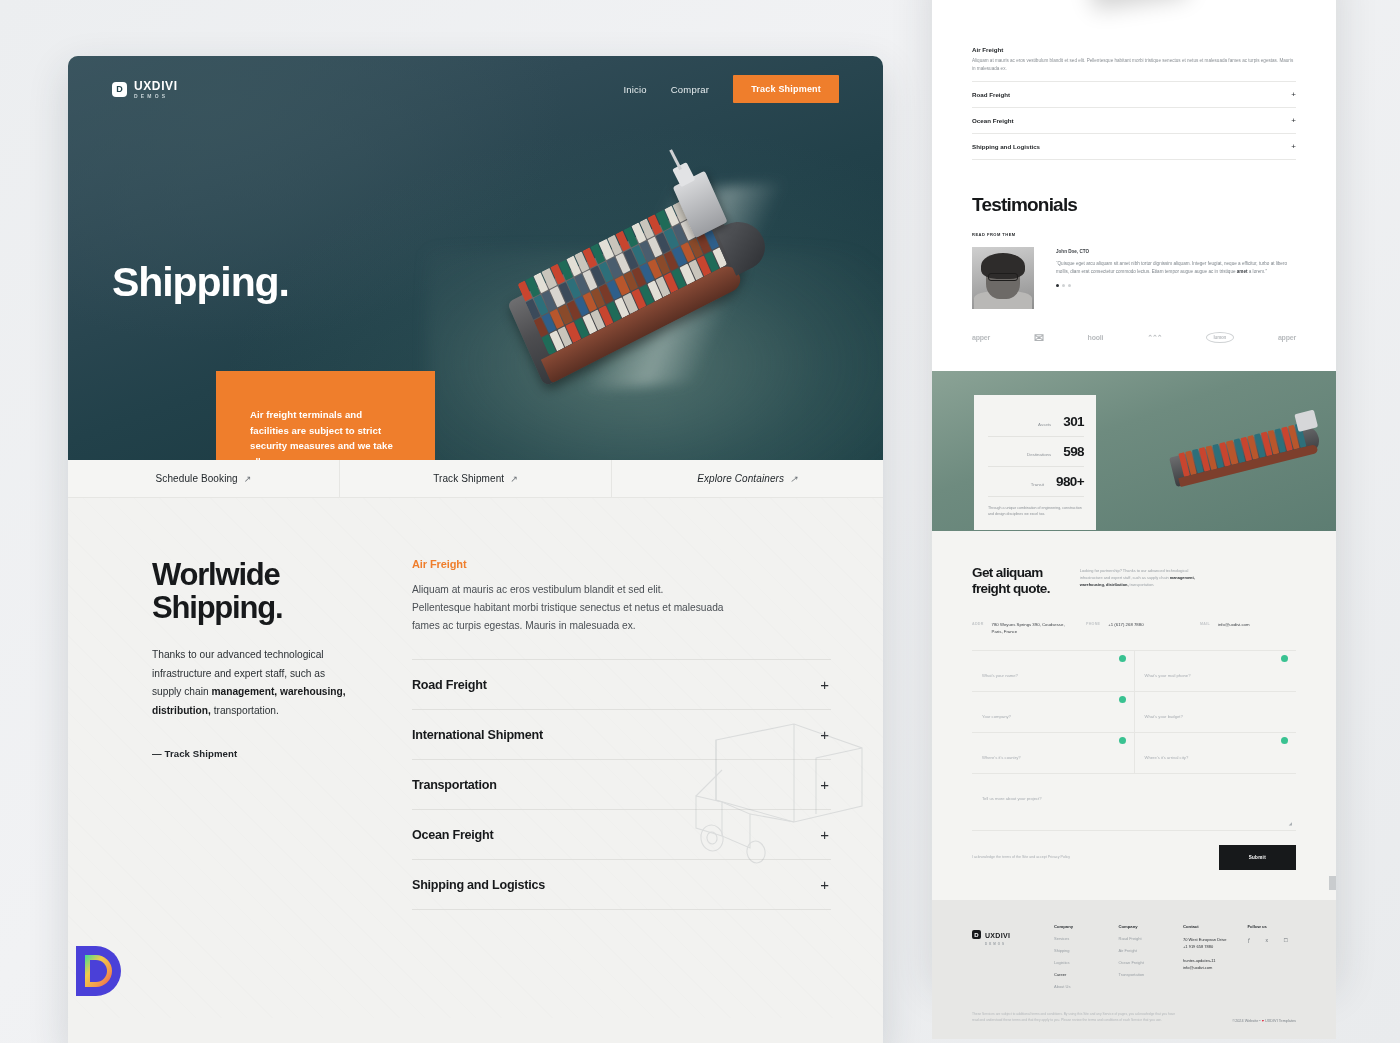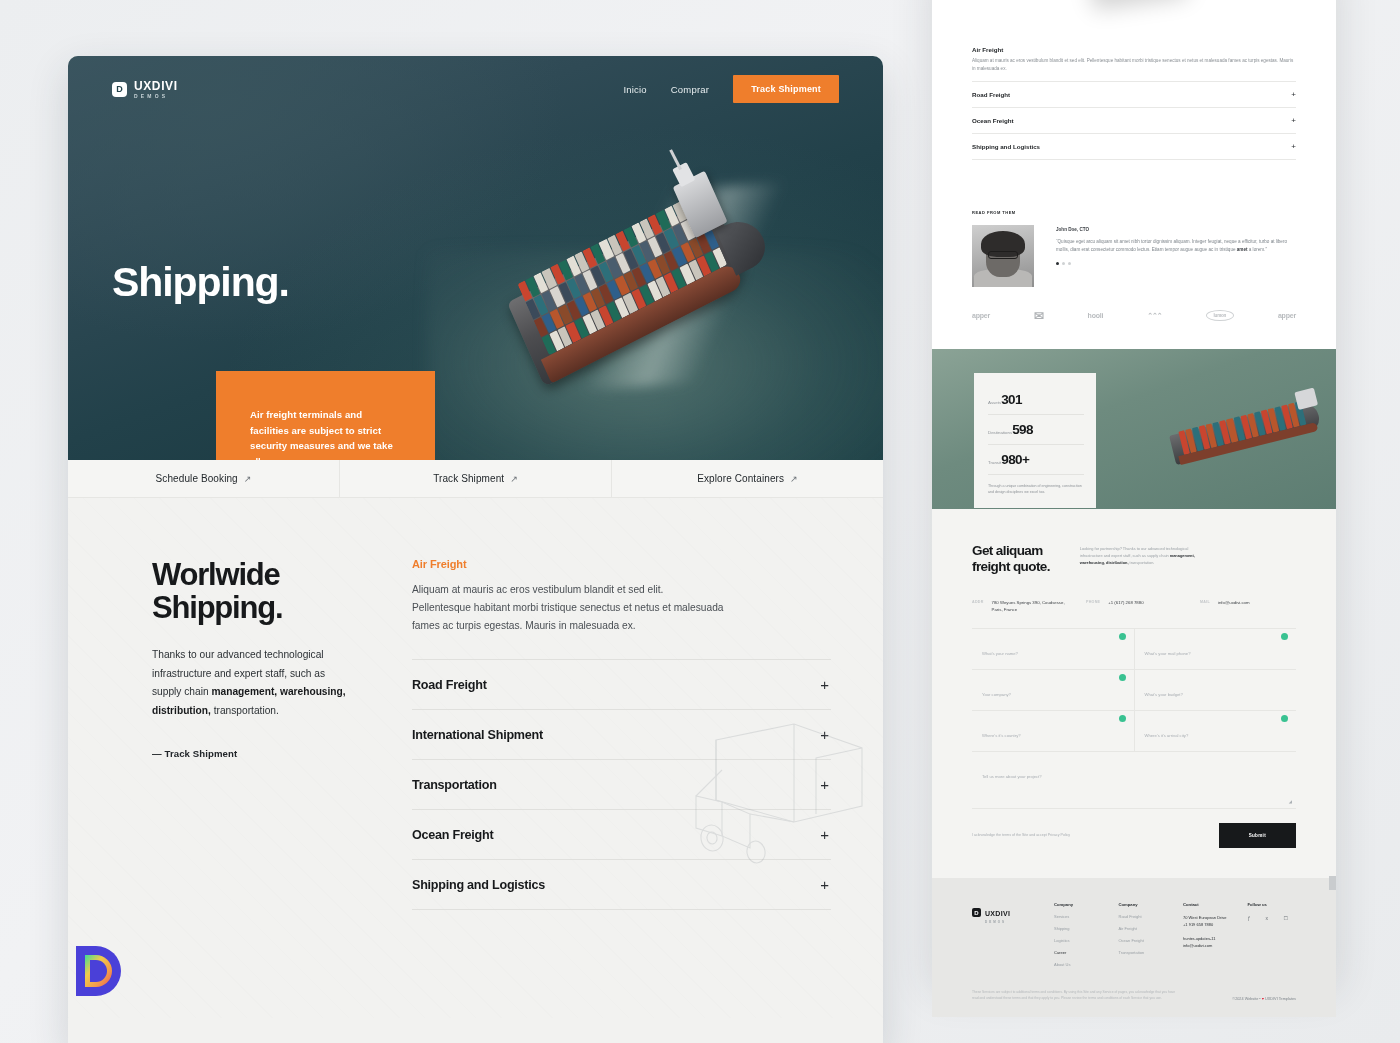--- a/index.html
+++ b/index.html
@@ -88,21 +88,21 @@
 
   .hero-card { position:absolute; left:148px; top:315px; width:219px; height:144px;
     background:#ef7e2c; padding:36px 32px 0 34px; z-index:5; }
   .hero-card-text { font-size:9.6px; line-height:1.62; color:#fff; font-weight:600; letter-spacing:.05px; }
 
   
   .linkbar { display:flex; height:38px; background:#f5f5f3; border-bottom:1px solid #e6e6e3; }
   .linkbar-cell { flex:1; display:flex; align-items:center; justify-content:center; gap:6px;
     font-size:10px; color:#23282c; letter-spacing:.1px; cursor:pointer;
     border-right:1px solid #e6e6e3; }
-  .linkbar-cell:last-child { border-right:none; }
+  .linkbar-cell:last-child { border-right:none;font-style:italic; }
   .arrow-ne { font-size:9px; color:#6d7378; }
 
   
   .ww { position:relative; background:#f2f2f0; padding: 60px 8px 0 0; min-height:520px; overflow:hidden; }
   .ww-grid { position:absolute; inset:0; opacity:.5;
     background-image:
       repeating-linear-gradient(45deg, rgba(0,0,0,0.018) 0 1px, transparent 1px 18px);
   }
   .ww-row { position:relative; display:flex; padding: 0 44px; gap:40px; }
   .ww-left { width:250px; padding-left:40px; }
@@ -186,22 +186,22 @@
     transform: rotate(-14deg); }
   .rp-ss-hull { position:absolute; left:10px; top:36px; width:150px; height:30px;
     background: linear-gradient(180deg,#6b6c6e,#3b3d40); border-radius:4px 26px 22px 5px; }
   .rp-ss-red { position:absolute; left:14px; top:58px; width:142px; height:9px;
     background:#7d3f2c; border-radius:0 14px 12px 4px; }
   .rp-ss-c { position:absolute; left:20px; top:34px; width:126px; height:24px; display:flex; gap:1px; }
   .rp-ss-c div { flex:1; border-radius:1px; }
   .rp-ss-b { position:absolute; left:142px; top:24px; width:20px; height:18px; background:#d6d7d9; border-radius:2px; }
   .rp-stats-card { position:absolute; left:42px; top:24px; width:122px;
     background:#f4f4f2; padding:12px 12px 12px 14px; }
-  .rp-stat-row { display:flex; align-items:baseline; justify-content:flex-start;
-    padding:7px 0; border-bottom:1px solid #e3e3e0; }
+  .rp-stat-row { display:flex; align-items:baseline; justify-content:flex-end;
+    padding:7px 0; border-bottom:1px solid #e3e3e0;gap:12px; }
   .rp-stat-l { font-size:4.4px; color:#8d9297; }
   .rp-stat-v { font-size:13.5px; font-weight:700; color:#16181a; letter-spacing:-.6px; }
   .rp-stat-note { margin-top:8px; font-size:3.6px; line-height:1.85; color:#8d9297; }
 
   .rp-quote-sec { padding:34px 40px 30px 40px; background:#f4f4f2; }
   .rp-q-top { display:flex; gap:30px; }
   .rp-q-h { font-size:13.5px; font-weight:700; line-height:1.2; letter-spacing:-.6px; color:#16181a; }
   .rp-q-side { width:130px; font-size:3.9px; line-height:1.8; color:#9aa0a5; padding-top:2px; }
   .rp-q-side b { color:#2a2e32; }
   .rp-contact { margin-top:24px; display:flex; gap:18px; }
@@ -542,20 +542,21 @@
      <span class="rp-acc-p">+</span>
    </div>
           <div class="rp-acc-item">
      <span class="rp-acc-t">Shipping and Logistics</span>
      <span class="rp-acc-p">+</span>
    </div>
         </div>
     </div>
 
     <div class="rp-sec rp-testi">
+      <h2 class="rp-h2">Testimonials</h2>
       <div class="rp-eyebrow">READ FROM THEM</div>
       <div class="rp-testi-row">
         <div class="rp-avatar">
           <div class="rp-av-body"></div>
           <div class="rp-av-face"></div>
           <div class="rp-av-hair"></div>
           <div class="rp-av-glass"></div>
         </div>
         <div class="rp-testi-body">
           <div class="rp-name">John Doe, CTO</div>

